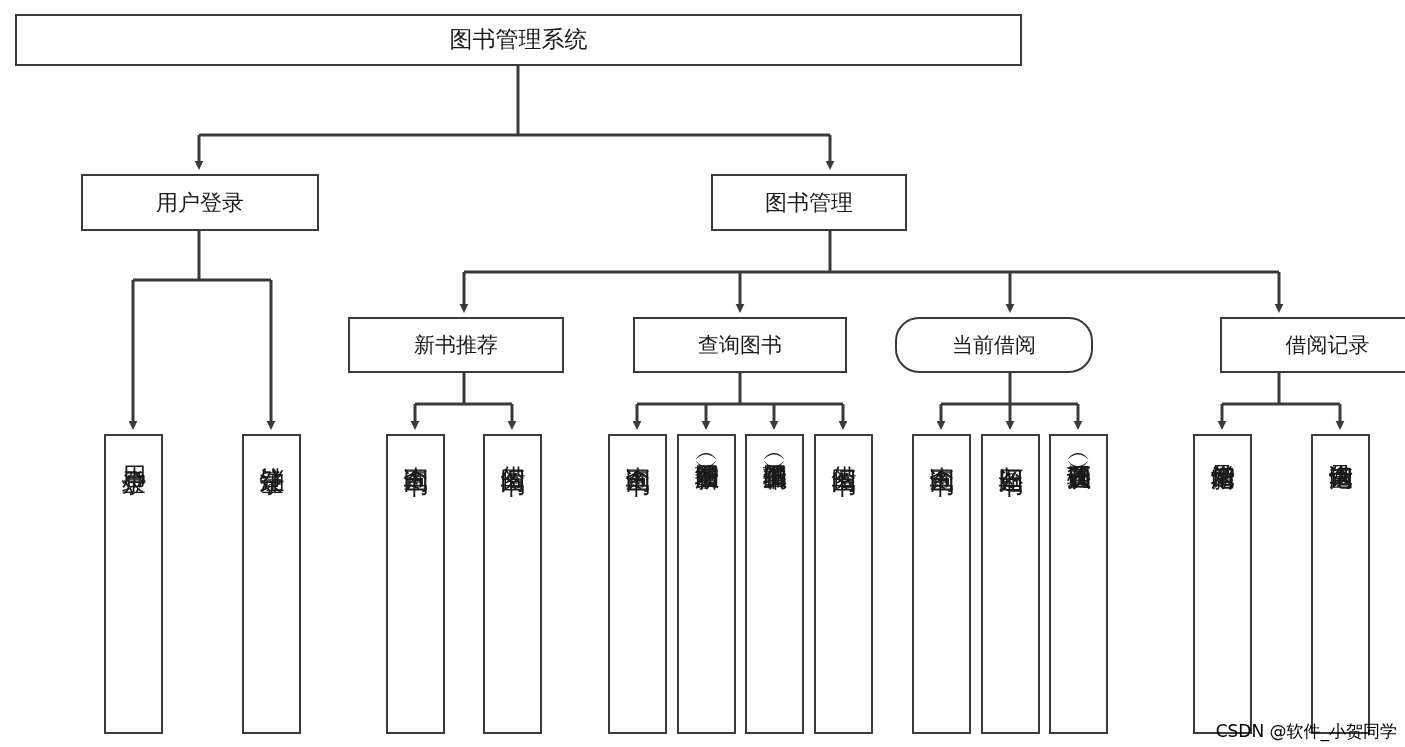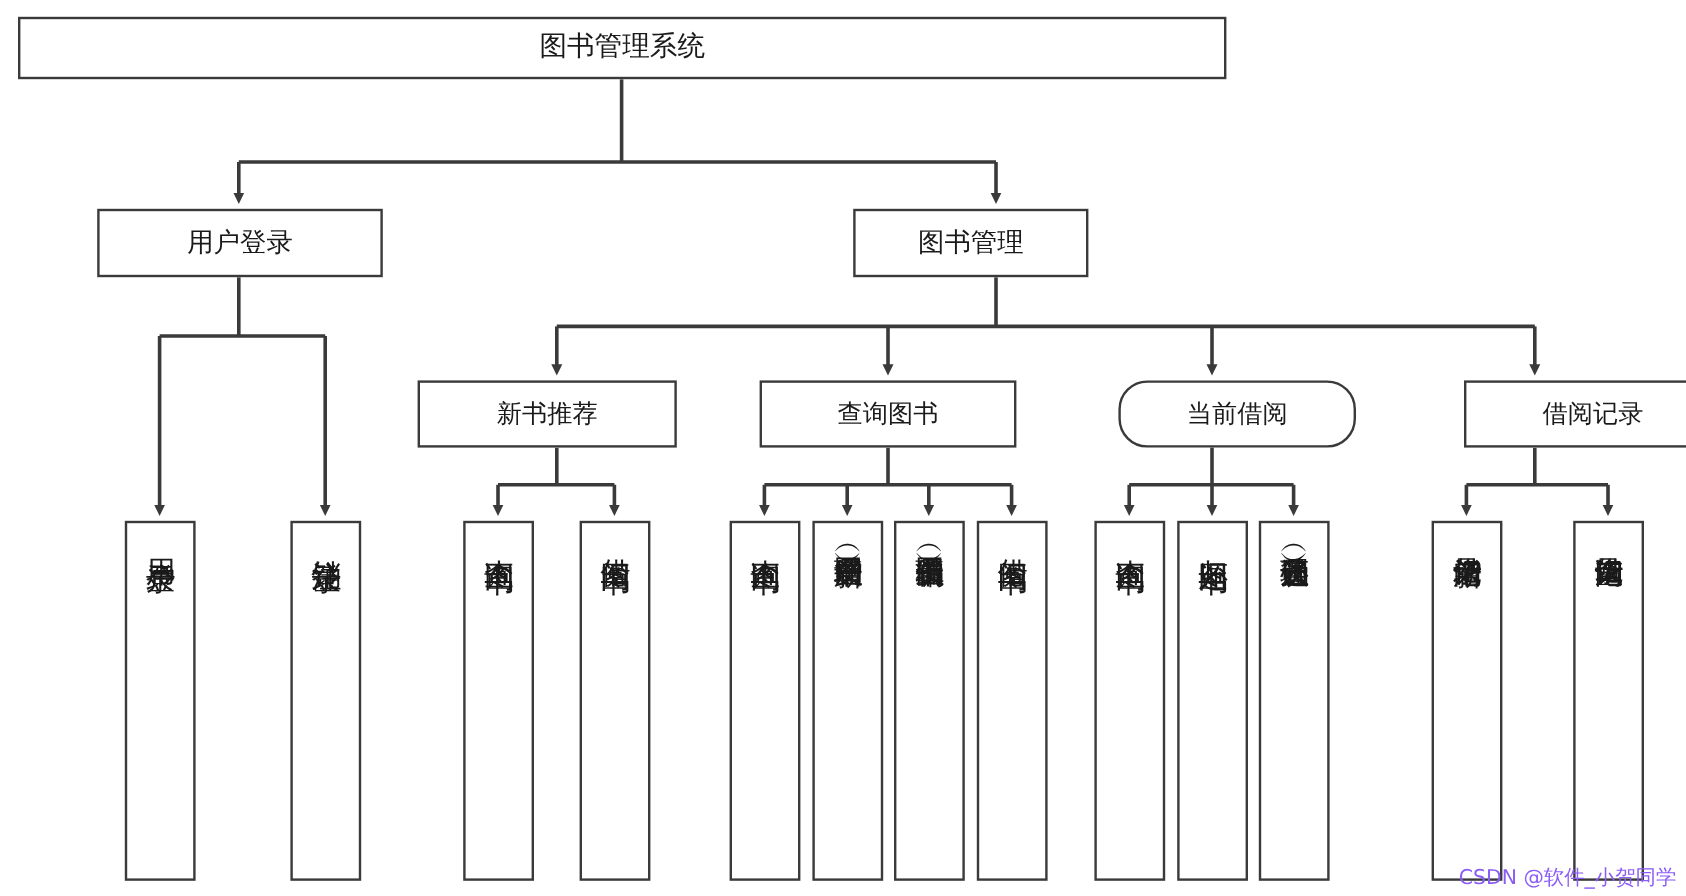--- a/index.html
+++ b/index.html
@@ -55,21 +55,21 @@
     white-space:nowrap;
     text-align:start;
   }
   .node.leaf.tall .lbl{font-size:24px;letter-spacing:0px;}
 
   
   #watermark{
     position:absolute;
     right:8px;bottom:4px;
     font-size:17px;
-    color:#8b5cf6;
+    color:#000000;
     z-index:5;
     white-space:nowrap;
     pointer-events:none;
   }
 </style>
 </head>
 <body>
 
 <div id="canvas">
 
@@ -139,21 +139,21 @@
   </div>
 
   <div class="node lvl3" style="left:348px;top:317px;width:216px;height:56px;">
     <span class="lbl">新书推荐</span>
   </div>
 
   <div class="node lvl3" style="left:633px;top:317px;width:214px;height:56px;">
     <span class="lbl">查询图书</span>
   </div>
 
-  <div class="node lvl3" style="left:932px;top:317px;width:198px;height:56px;border-radius:24px;">
+  <div class="node lvl3" style="left:895px;top:317px;width:198px;height:56px;border-radius:24px;">
     <span class="lbl">当前借阅</span>
   </div>
 
   <div class="node lvl3" style="left:1220px;top:317px;width:215px;height:56px;">
     <span class="lbl">借阅记录</span>
   </div>
 
   <div class="node leaf" style="left:104px;top:434px;width:59px;height:300px;">
     <span class="lbl">用户登录</span>
   </div>

